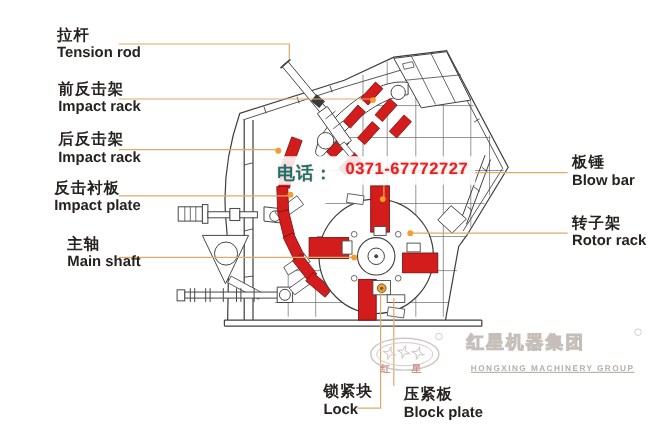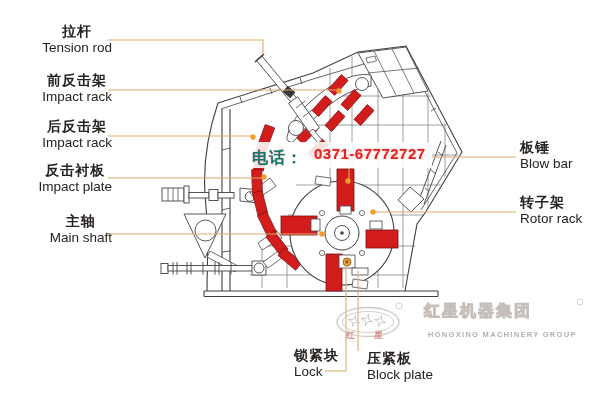--- a/index.html
+++ b/index.html
@@ -4,42 +4,43 @@
 <style>
   html,body{margin:0;padding:0;}
   body{
     width:600px;height:400px;position:relative;background:#ffffff;overflow:hidden;
     font-family:"Liberation Sans","DejaVu Sans",sans-serif;
   }
   #stage{position:absolute;left:0;top:0;width:600px;height:400px;}
   svg{position:absolute;left:0;top:0;}
   .lbl{position:absolute;color:#262220;line-height:16.5px;white-space:nowrap;}
   .lbl .zh{display:block;font-size:14px;font-weight:700;letter-spacing:1px;}
-  .lbl .en{display:block;font-size:13.5px;font-weight:400;}
-  .lbl-left{text-align:center;right:488px;}
+  .lbl .en{display:block;font-size:13.5px;font-weight:700;}
+  .lbl-left{text-align:left;right:472px;}
   .lbl-right{left:520px;text-align:left;}
   .phone-strip{
     position:absolute;left:248px;top:142px;width:184px;height:26px;
     background:rgba(255,255,255,0.88);
   }
   .phone-prefix{
     position:absolute;left:4px;top:6px;font-size:16px;font-weight:700;color:#0f766e;
     letter-spacing:1px;text-shadow:0 0 2px rgba(255,130,130,.7);
   }
   .phone-number{
     position:absolute;left:66px;top:3px;font-size:15px;font-weight:800;color:#e42020;
     letter-spacing:.5px;text-shadow:0 0 2px rgba(255,130,130,.7);
   }
   .wm-zh{
     position:absolute;left:424px;top:301px;font-size:16px;font-weight:700;letter-spacing:2px;
     color:#efece9;-webkit-text-stroke:1px #c6beb8;text-stroke:1px #c6beb8;
   }
   .wm-en{
     position:absolute;left:428px;top:330px;font-size:7.5px;font-weight:700;letter-spacing:1.3px;
     color:#b5afa9;
+    text-decoration:underline;
   }
   .wm-seal{position:absolute;font-size:9px;color:#cf9289;font-weight:700;}
   .wm-seal.l{left:346px;top:329px;}
   .wm-seal.r{left:374px;top:329px;}
 </style>
 </head>
 <body>
 
 <div id="stage">
 

